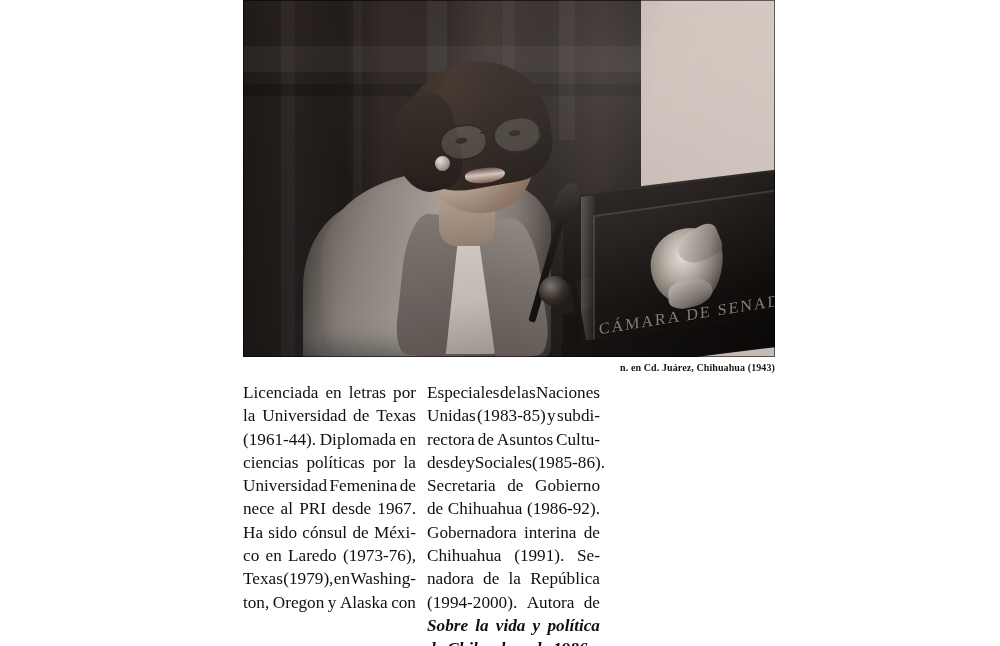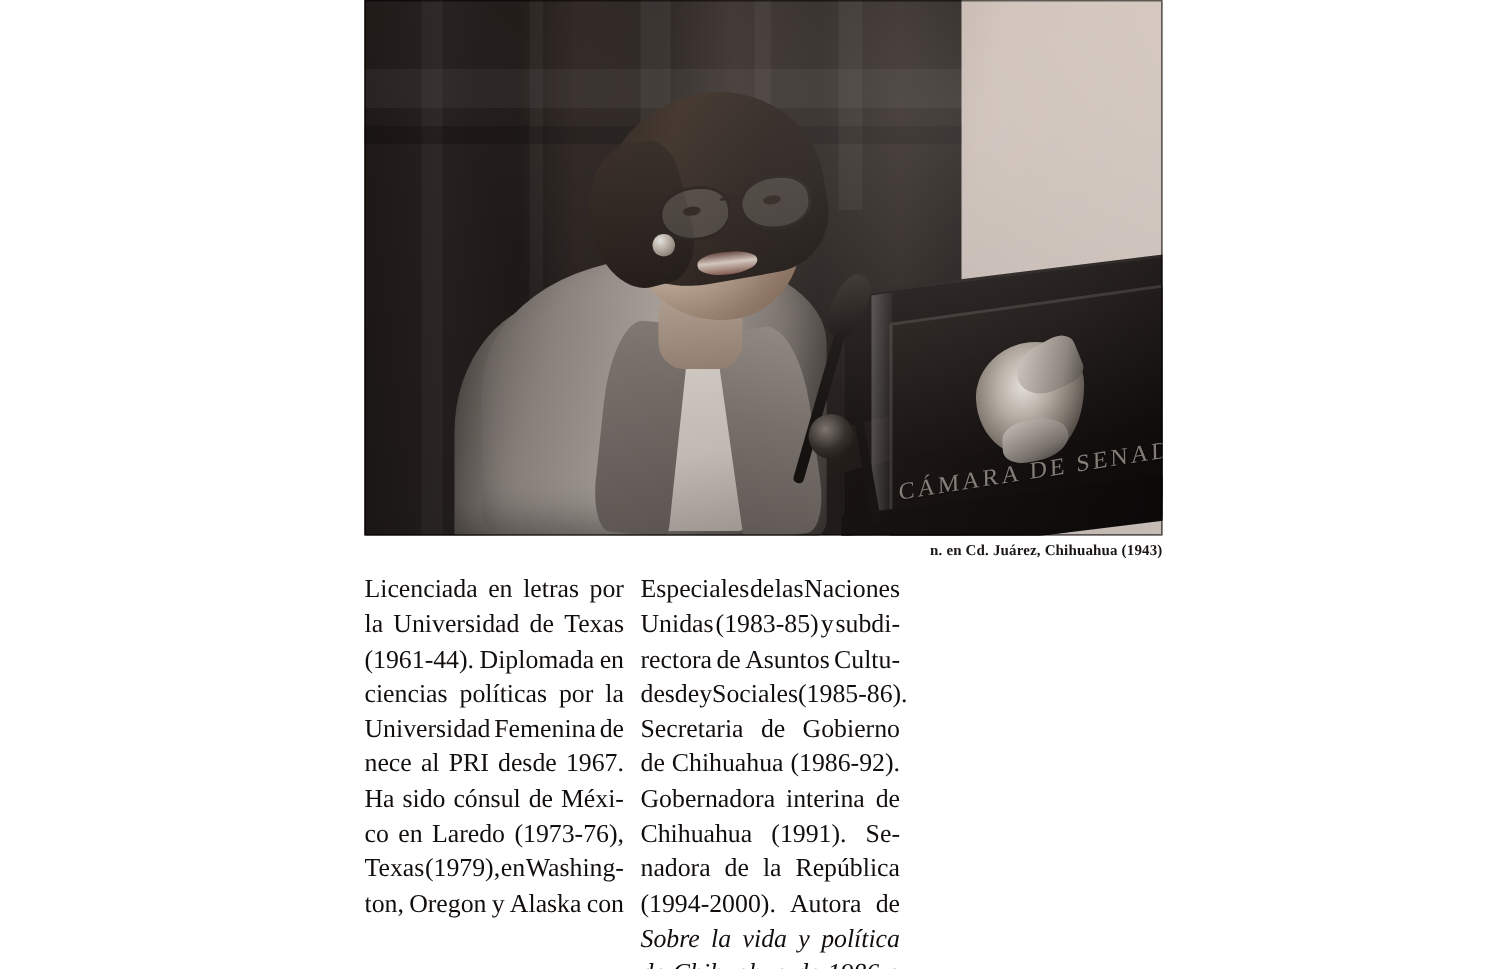--- a/index.html
+++ b/index.html
@@ -363,21 +363,21 @@
     font-size: 17.2px;
     line-height: 23.3px;
     text-align: justify;
     text-justify: inter-word;
     color: #120e0c;
     hyphens: manual;
   }
   .col-left  { left: 0px; }
   .col-right { left: 184px; }
   .col p { margin: 0; }
-  .col .ital { font-style: italic; }
+  .col .ital { font-style: italic; font-weight: bold; }
   .col .line {
     display: block;
     white-space: nowrap;
   }
   .col .line.just {
     display: flex;
     justify-content: space-between;
   }
   .col .line.just > span { white-space: pre; }
 </style>

